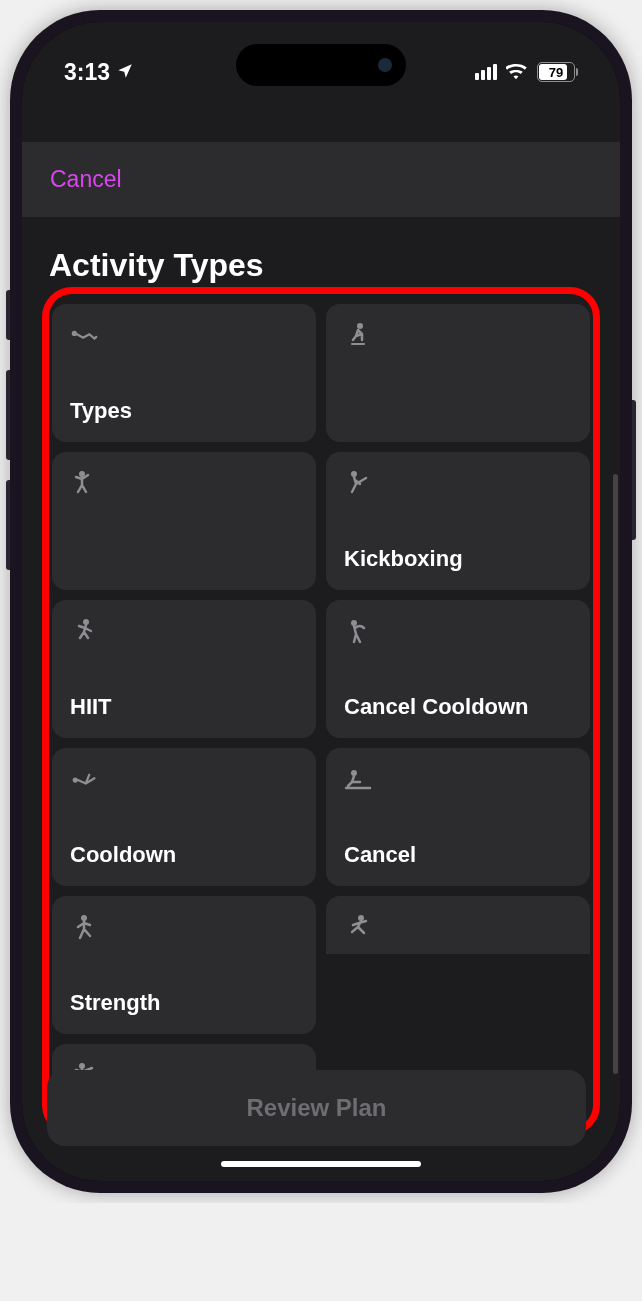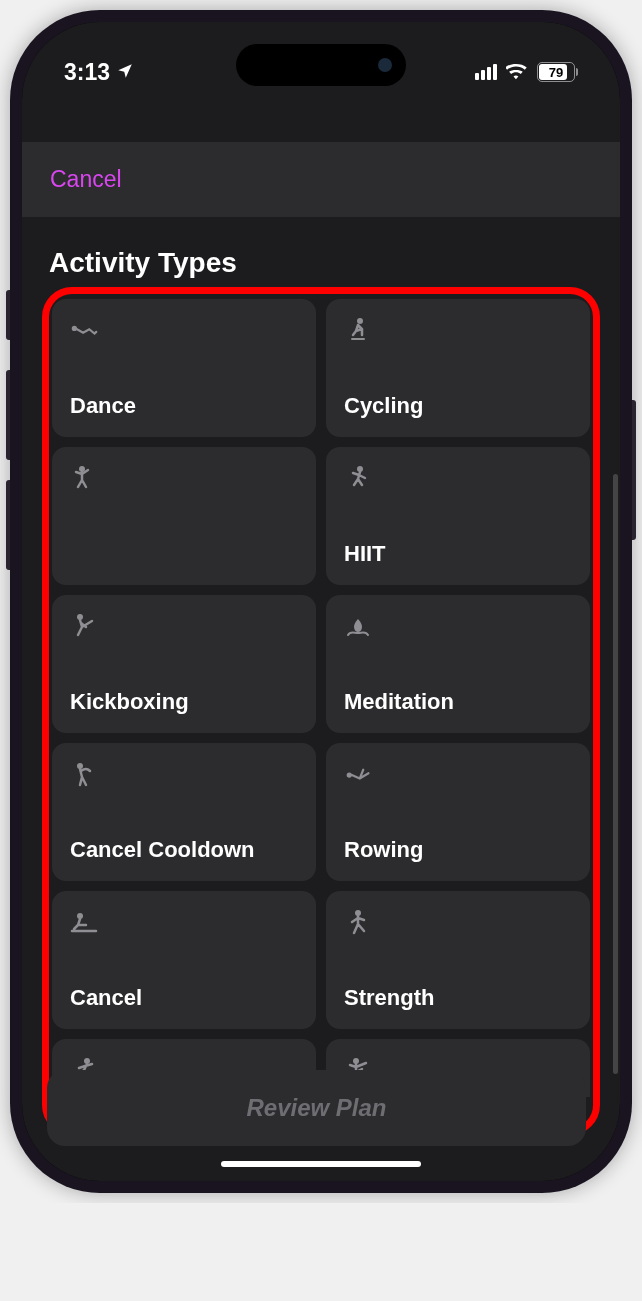--- a/index.html
+++ b/index.html
@@ -199,21 +199,21 @@
       position: absolute;
       top: 195px;
       left: 0;
       right: 0;
       bottom: 0;
       padding: 30px 25px 0 25px;
       overflow: hidden;
     }
     .page-title {
       color: #fff;
-      font-size: 28px;
+      font-size: 32px;
       font-weight: 700;
       margin-bottom: 20px;
       margin-left: 2px;
     }
     .highlight-box {
       position: absolute;
       top: 70px;
       left: 20px;
       right: 20px;
       height: 848px;
@@ -254,21 +254,20 @@
       height: 58px;
       border-radius: 14px 14px 0 0;
       padding-bottom: 0;
     }
     .review-wrapper {
       position: absolute;
       bottom: 35px;
       left: 25px;
       right: 34px;
       z-index: 40;
-      font-style: italic;
     }
     .review-btn {
       background: #2c2c2e;
       color: #6d6d72;
       font-size: 24px;
       font-weight: 600;
       text-align: center;
       padding: 24px;
       border-radius: 18px;
     }
@@ -353,91 +352,81 @@
 
         <div class="grid-container">
 
           <div class="activity-card">
             <div class="activity-icon">
               <svg viewBox="0 0 32 16" fill="#8e8e93">
                   <circle cx="5" cy="5" r="3"></circle>
                   <path d="M8 6 L15 10 L22 6 L28 11 L30 9" stroke="#8e8e93" stroke-width="2.5" fill="none" stroke-linecap="round"></path>
                 </svg>
             </div>
-            <div class="activity-label">Dance</div>
+            <div class="activity-label">Types</div>
           </div>
 
           <div class="activity-card">
             <div class="activity-icon">
               <svg viewBox="0 0 24 28" fill="#8e8e93">
                   <circle cx="14" cy="4" r="3"></circle>
                   <path d="M12 8 L10 14 L7 18 M12 8 L16 12 L16 18 M10 14 L16 12" stroke="#8e8e93" stroke-width="2.5" fill="none" stroke-linecap="round"></path>
                   <path d="M6 22 L18 22" stroke="#8e8e93" stroke-width="2" stroke-linecap="round"></path>
                 </svg>
             </div>
-            <div class="activity-label">Cycling</div>
           </div>
 
           <div class="activity-card">
             <div class="activity-icon">
               <svg viewBox="0 0 24 28" fill="#8e8e93">
                   <circle cx="10" cy="4" r="3"></circle>
                   <path d="M10 7 L10 15 L6 22 M10 15 L14 22 M10 9 L4 7 M10 9 L16 5" stroke="#8e8e93" stroke-width="2.5" fill="none" stroke-linecap="round"></path>
                 </svg>
             </div>
           </div>
 
           <div class="activity-card">
             <div class="activity-icon">
               <svg viewBox="0 0 24 28" fill="#8e8e93">
+                  <circle cx="8" cy="4" r="3"></circle>
+                  <path d="M8 7 L10 14 L6 22 M10 14 L20 8 M9 10 L14 14" stroke="#8e8e93" stroke-width="2.5" fill="none" stroke-linecap="round"></path>
+                </svg>
+            </div>
+            <div class="activity-label">Kickboxing</div>
+          </div>
+
+          <div class="activity-card">
+            <div class="activity-icon">
+              <svg viewBox="0 0 24 28" fill="#8e8e93">
                   <circle cx="14" cy="4" r="3"></circle>
                   <path d="M14 7 L12 14 L8 20 M12 14 L16 20 M13 10 L7 8 M13 10 L19 13" stroke="#8e8e93" stroke-width="2.5" fill="none" stroke-linecap="round"></path>
                 </svg>
             </div>
             <div class="activity-label">HIIT</div>
           </div>
 
-          <div class="activity-card">
-            <div class="activity-icon">
-              <svg viewBox="0 0 24 28" fill="#8e8e93">
-                  <circle cx="8" cy="4" r="3"></circle>
-                  <path d="M8 7 L10 14 L6 22 M10 14 L20 8 M9 10 L14 14" stroke="#8e8e93" stroke-width="2.5" fill="none" stroke-linecap="round"></path>
-                </svg>
-            </div>
-            <div class="activity-label">Kickboxing</div>
-          </div>
-
-          <div class="activity-card">
-            <div class="activity-icon">
-              <svg viewBox="0 0 28 24" fill="#8e8e93">
-                  <path d="M14 4 C14 4 10 8 10 12 C10 15 12 17 14 17 C16 17 18 15 18 12 C18 8 14 4 14 4"></path>
-                  <path d="M4 20 C6 16 10 18 14 18 M24 20 C22 16 18 18 14 18" stroke="#8e8e93" stroke-width="2" fill="none" stroke-linecap="round"></path>
-                </svg>
-            </div>
-            <div class="activity-label">Meditation</div>
-          </div>
 
           <div class="activity-card">
             <div class="activity-icon">
               <svg viewBox="0 0 24 28" fill="#8e8e93">
                   <circle cx="8" cy="5" r="3"></circle>
                   <path d="M8 8 L10 16 L8 24 M10 16 L14 24 M9 10 Q14 6 18 10" stroke="#8e8e93" stroke-width="2.5" fill="none" stroke-linecap="round"></path>
                 </svg>
             </div>
             <div class="activity-label">Cancel Cooldown</div>
           </div>
 
           <div class="activity-card">
             <div class="activity-icon">
               <svg viewBox="0 0 32 20" fill="#8e8e93">
                   <circle cx="6" cy="10" r="3"></circle>
                   <path d="M9 10 L18 14 L28 8 M18 14 L22 4" stroke="#8e8e93" stroke-width="2.5" fill="none" stroke-linecap="round"></path>
                 </svg>
             </div>
-            <div class="activity-label">Rowing</div>
+            <div class="activity-label">Cooldown</div>
           </div>
 
           <div class="activity-card">
             <div class="activity-icon">
               <svg viewBox="0 0 28 24" fill="#8e8e93">
                   <circle cx="10" cy="5" r="3"></circle>
                   <path d="M10 8 L8 14 L16 14 M8 14 L4 18 M2 20 L26 20" stroke="#8e8e93" stroke-width="2.5" fill="none" stroke-linecap="round"></path>
                 </svg>
             </div>
             <div class="activity-label">Cancel</div>

